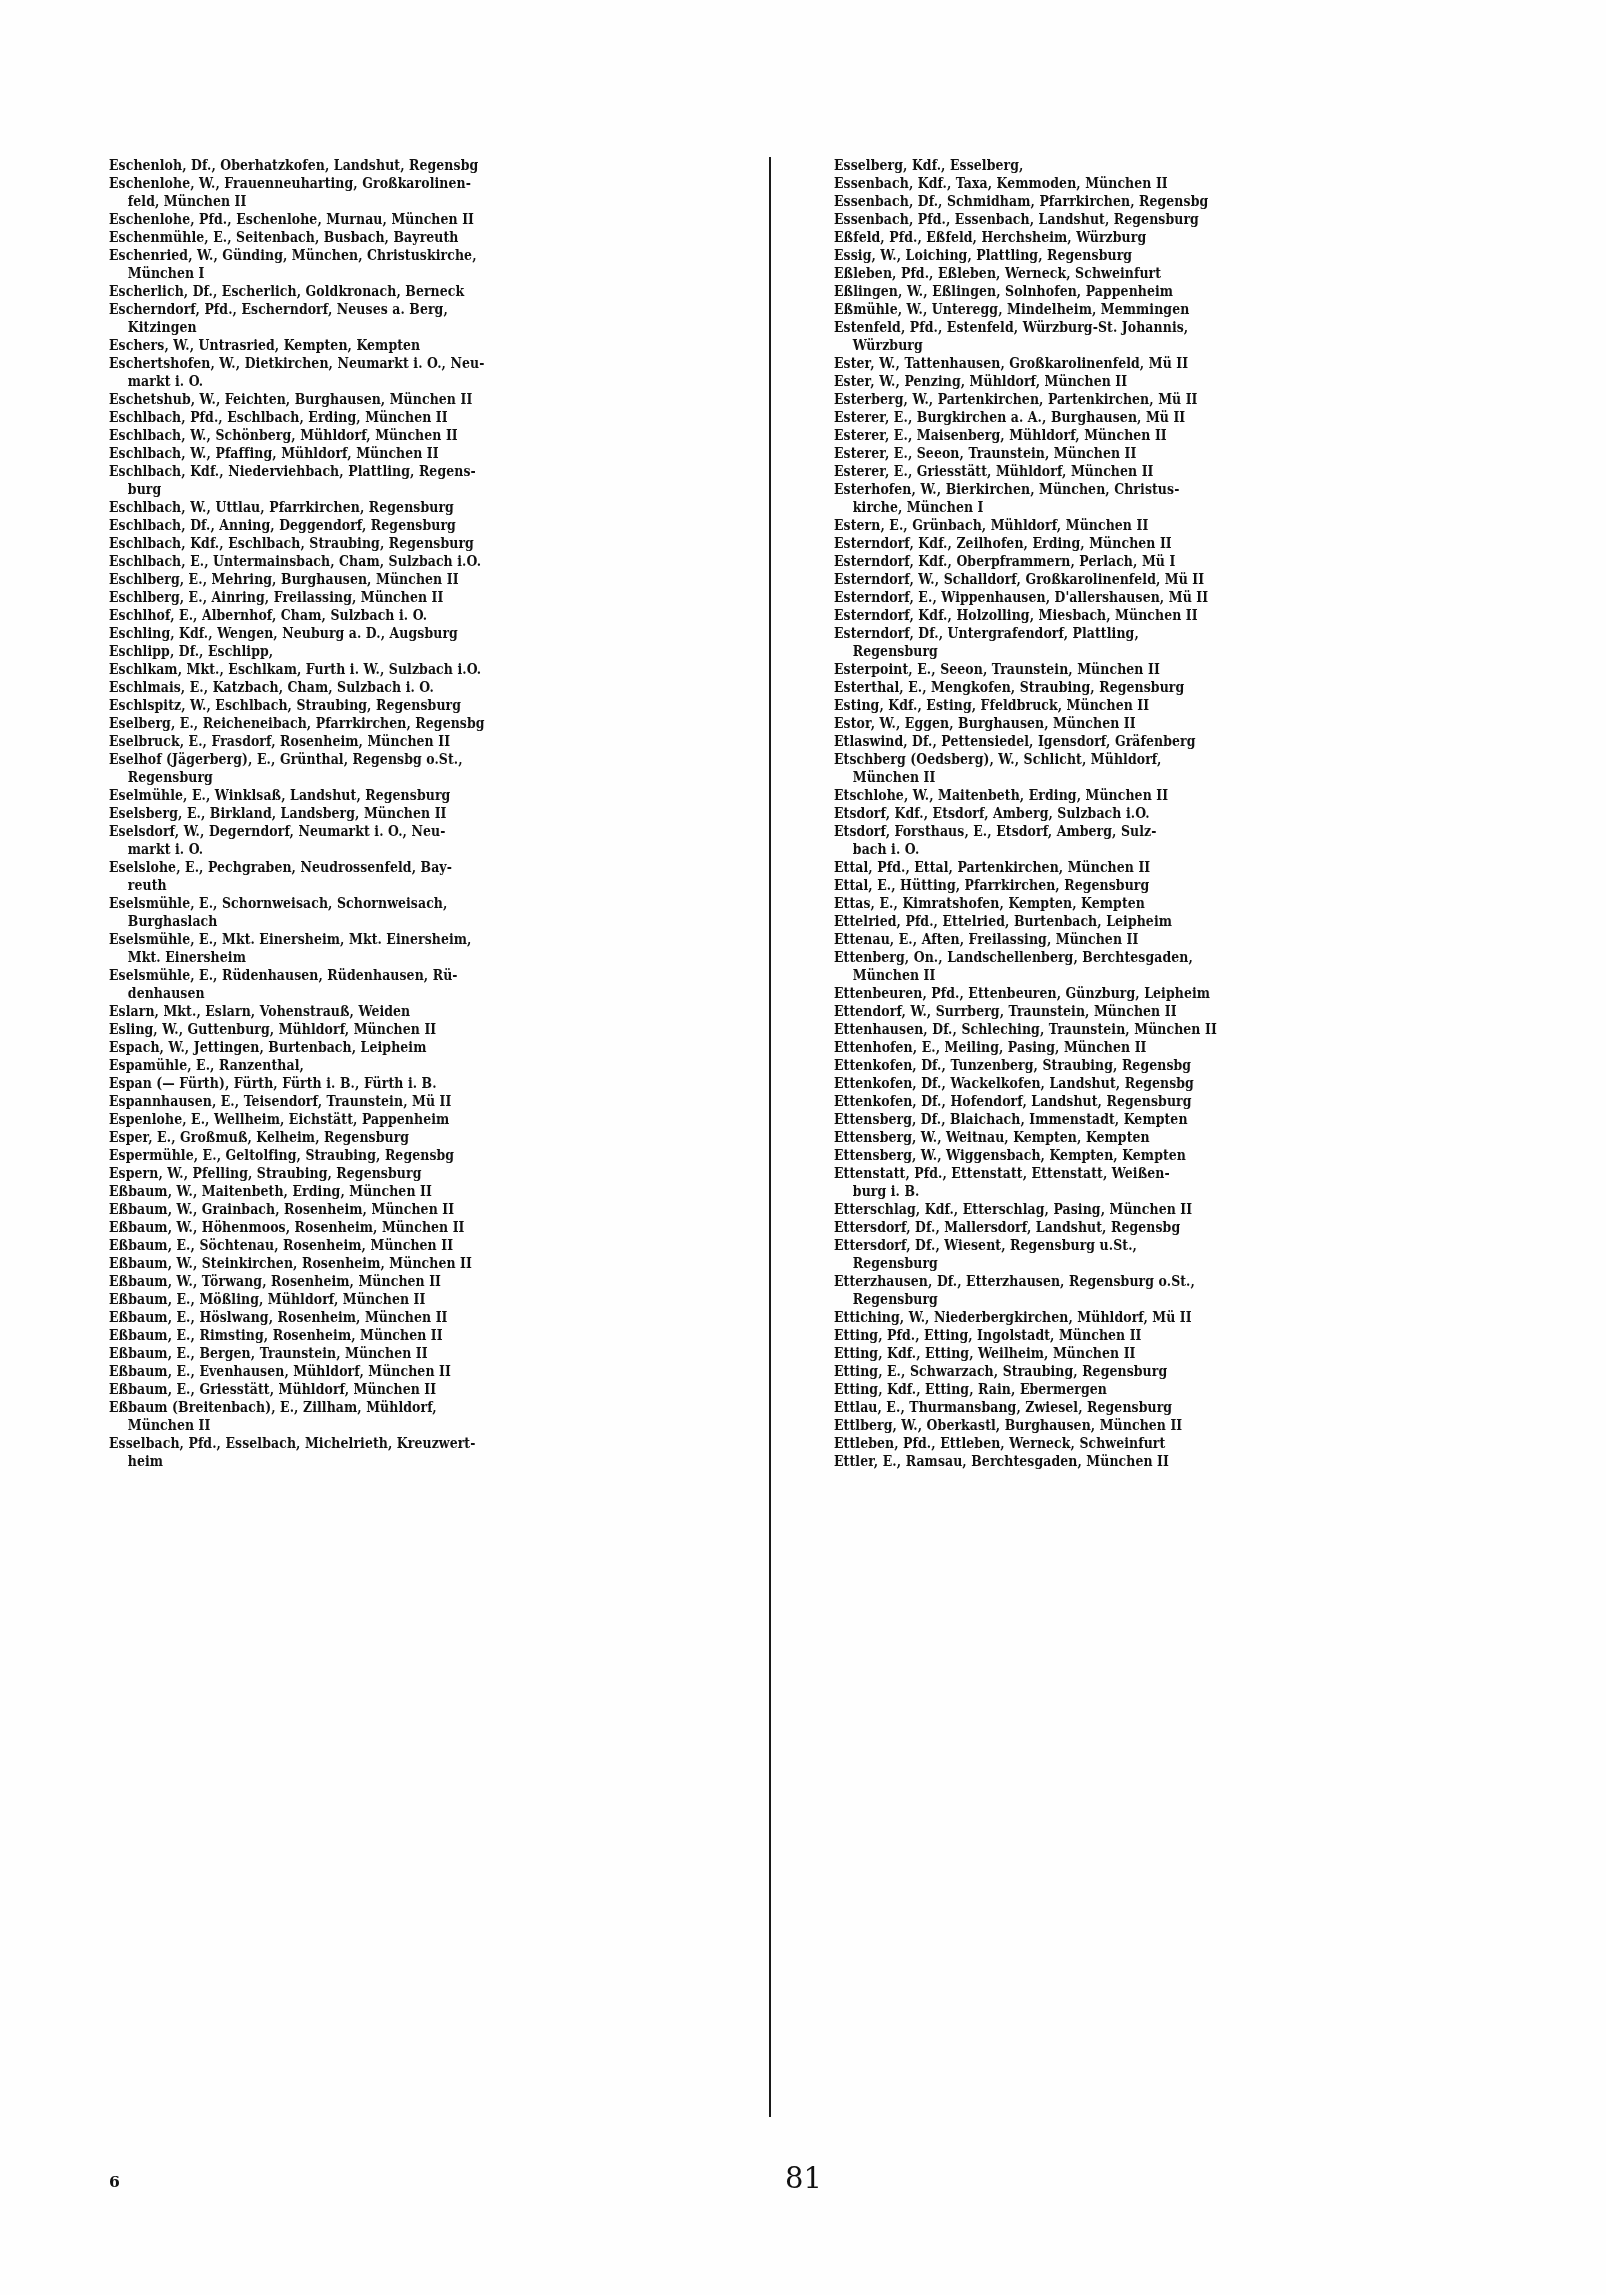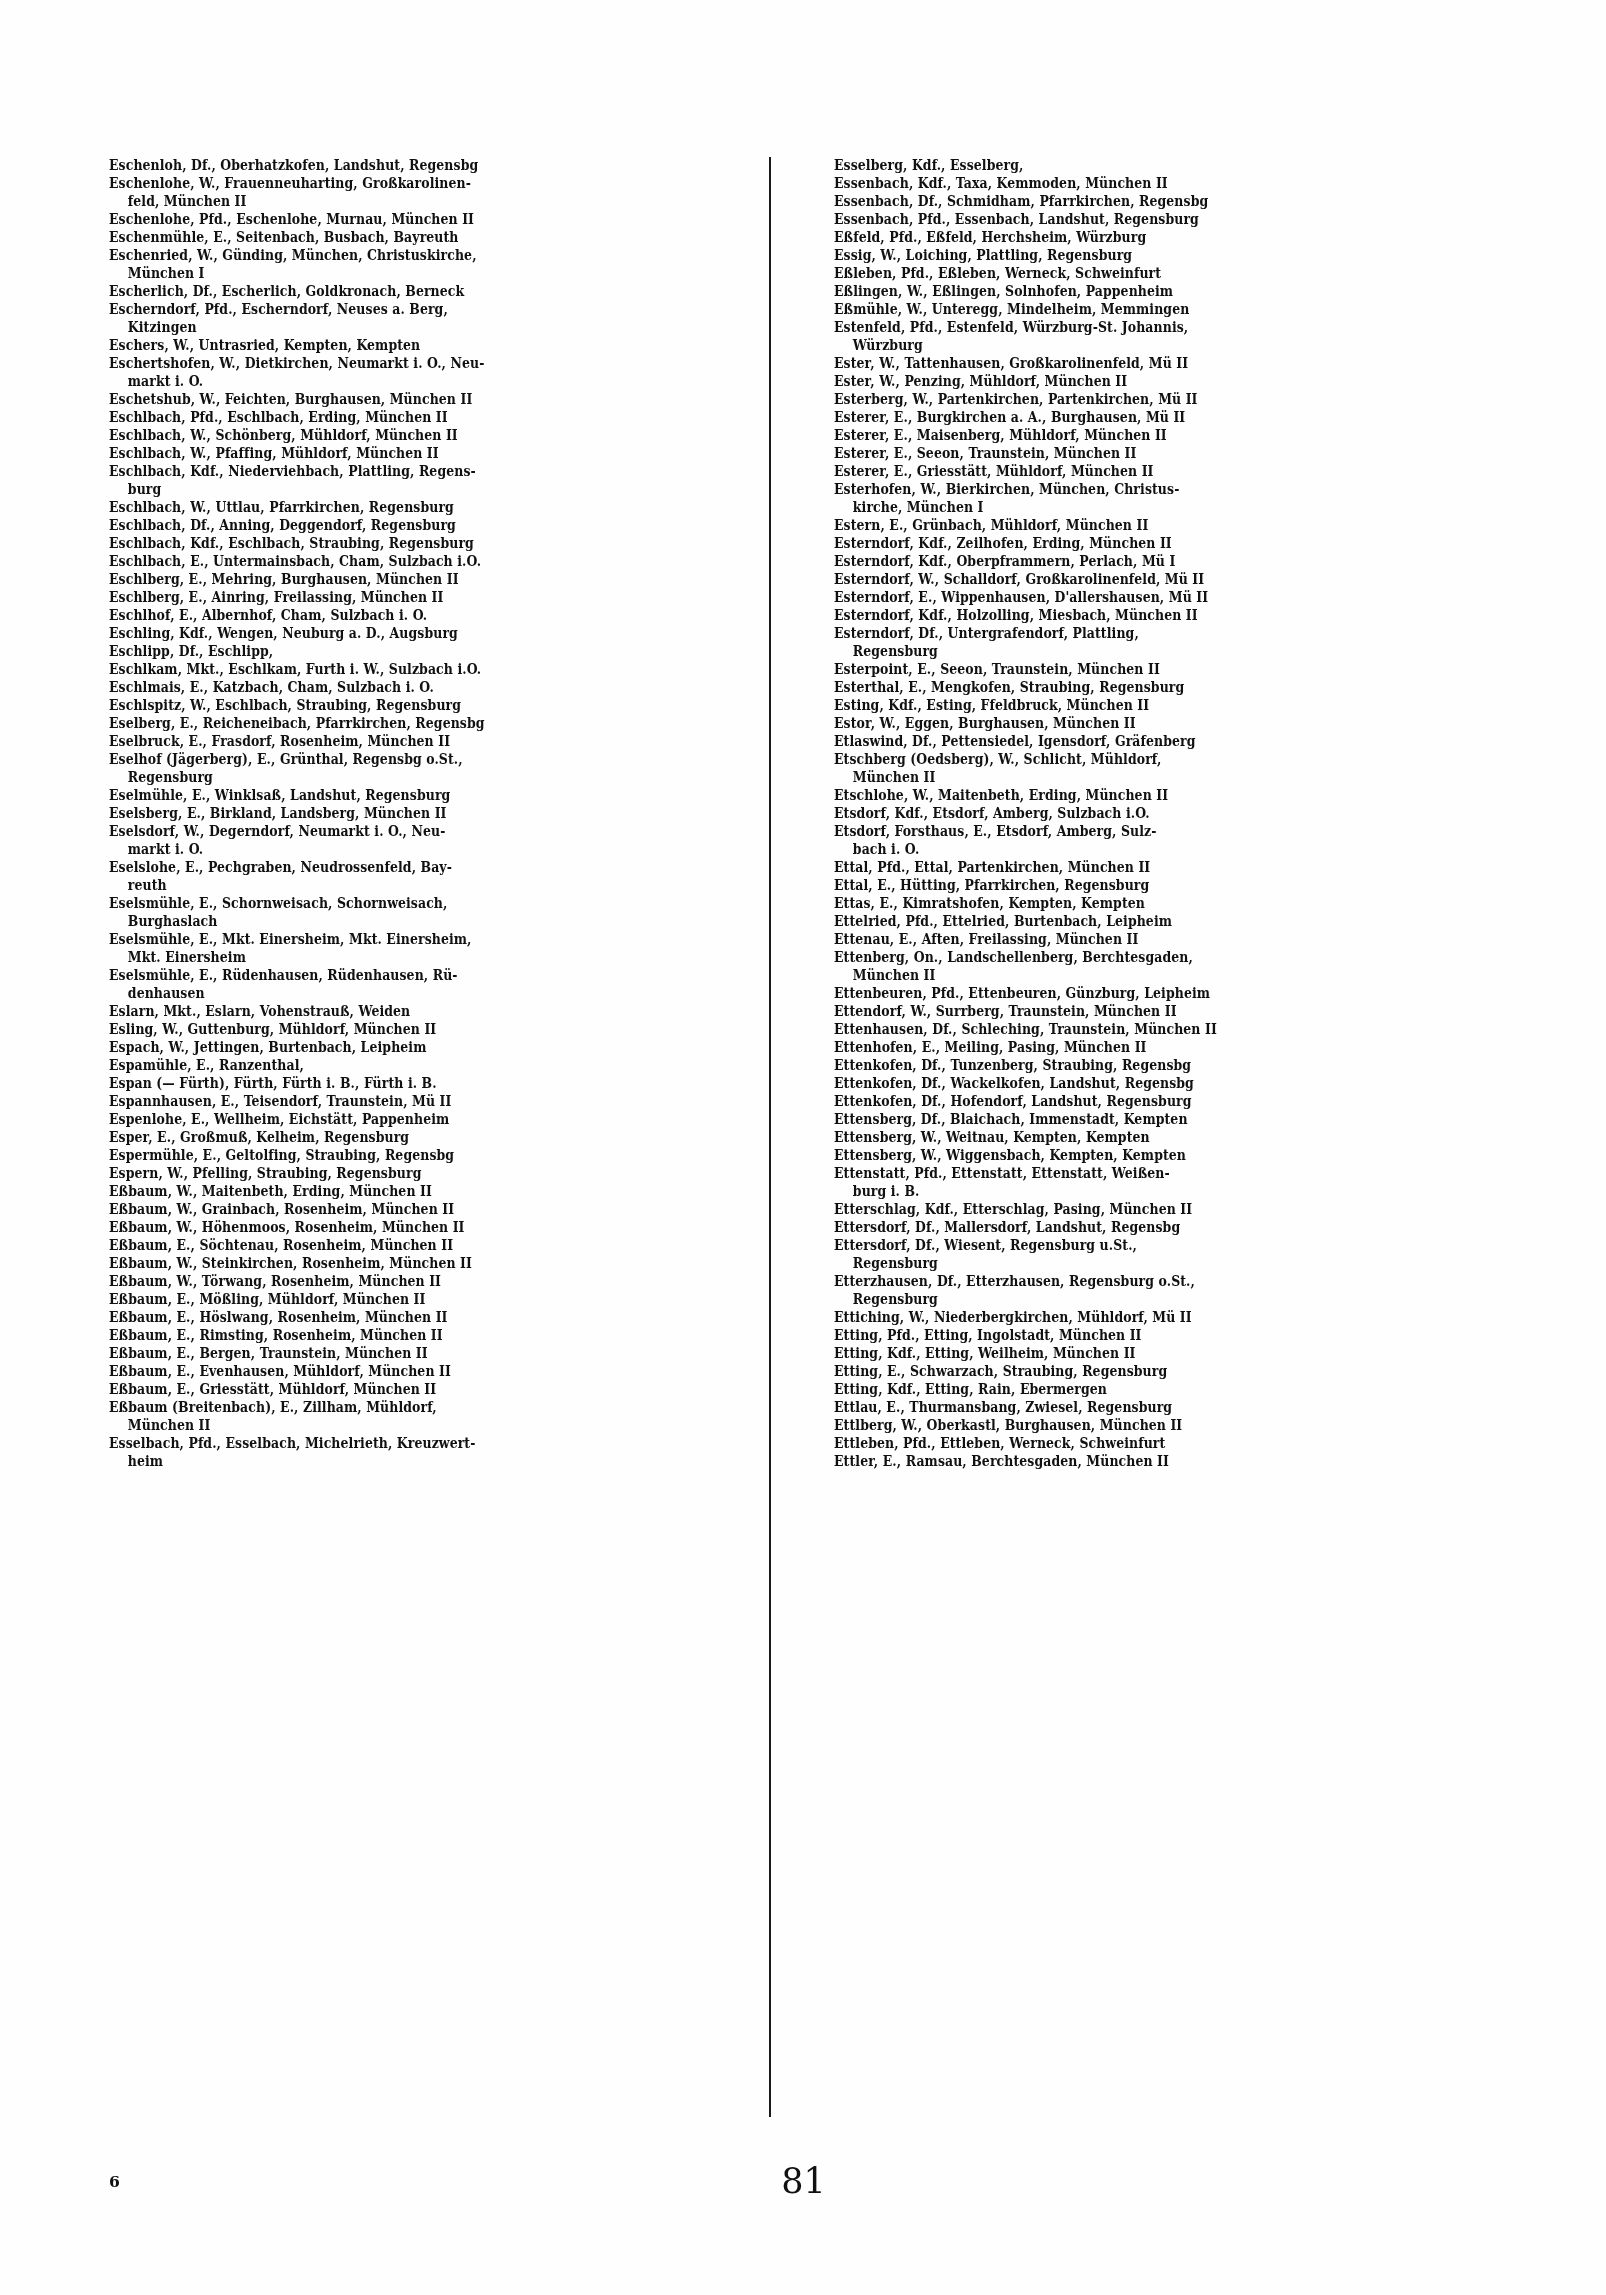--- a/index.html
+++ b/index.html
@@ -73,21 +73,21 @@
     font-size: 15.6px;
     font-weight: 600;
   }
   .folio-center {
     position: absolute;
     left: 0;
     top: 2161px;
     width: 1607px;
     text-align: center;
     font-family: "DejaVu Serif", serif;
-    font-size: 35px;
+    font-size: 29px;
     font-weight: 500;
   }
 </style>
 </head>
 <body>
 
 <div class="page">
 
   <div class="columns">
 

